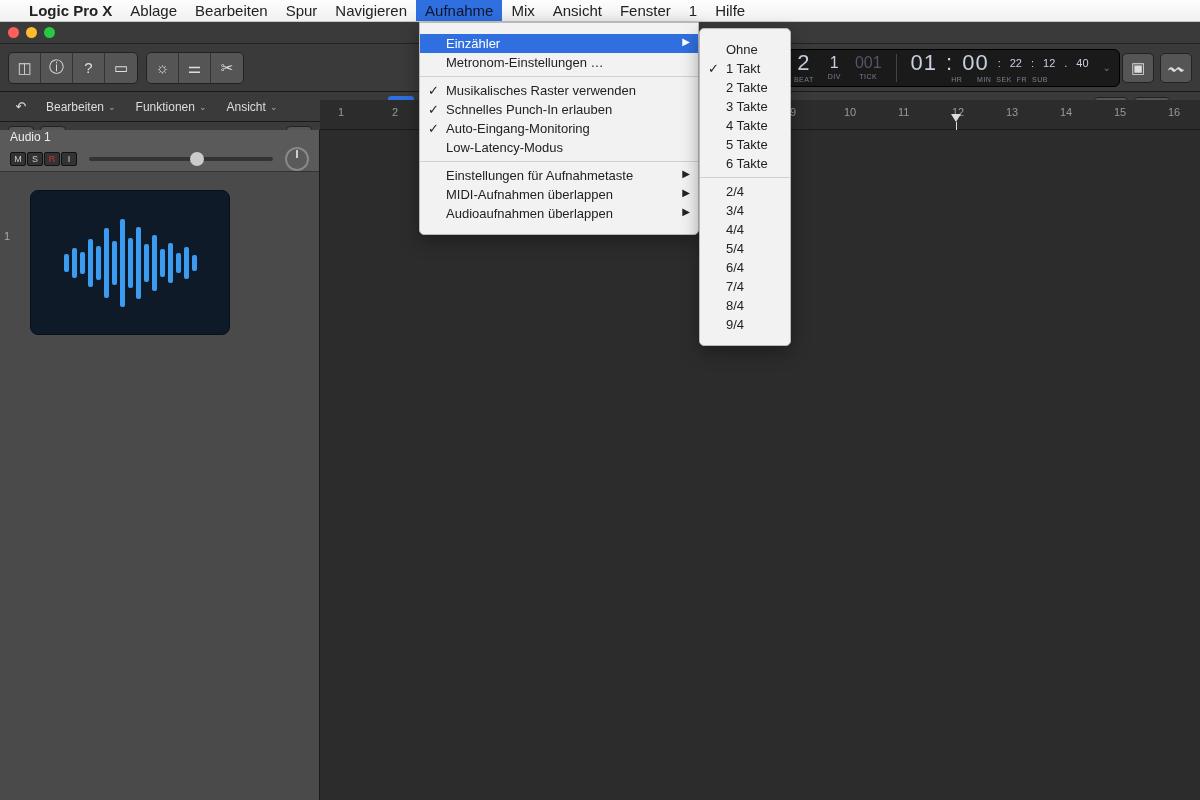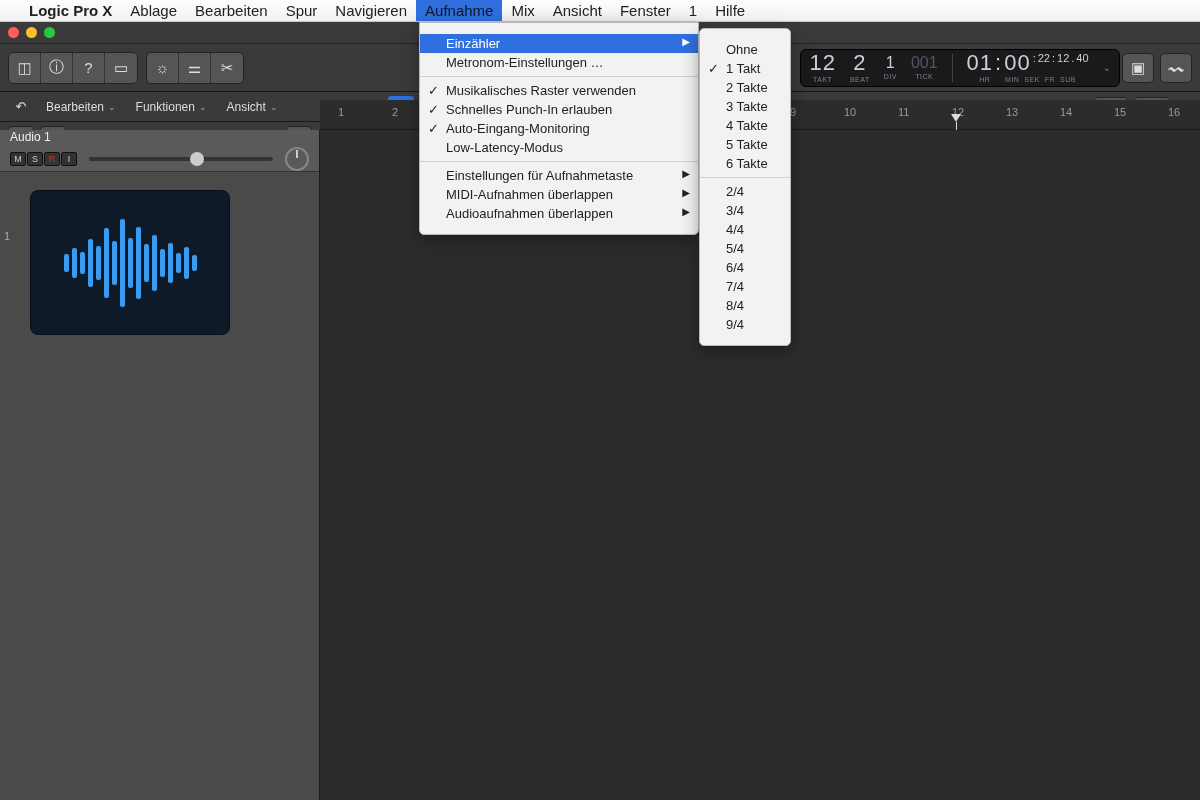--- a/index.html
+++ b/index.html
@@ -27,21 +27,21 @@
 .btngroup .btn, .btn { width: 32px; height: 30px; display: flex; align-items: center; justify-content: center; color: #ddd; font-size: 15px; border-right: 1px solid #333; cursor:default;}
 .btngroup .btn:last-child { border-right: none; }
 
 
 .lcd { position:absolute; right:80px; height: 38px; background: #1a1a1a; border: 1px solid #000; border-radius: 6px; display: flex; align-items: center; padding: 0 8px; gap: 14px; color: #c8d0e0; font-family: "Helvetica Neue", Arial; }
 .lcd .seg { display: flex; flex-direction: column; align-items: center; }
 .lcd .big { font-size: 22px; font-weight: 300; line-height:1; letter-spacing:1px;}
 .lcd .mid { font-size: 16px; font-weight: 300; line-height:1;}
 .lcd .tiny { font-size: 7px; color: #7a8090; letter-spacing: 0.5px; margin-top:2px;}
 .lcd .sep { width:1px; height:28px; background:#444;}
-.lcd .time { display:flex; align-items:flex-start; gap:2px; }
+.lcd .time { display:flex; align-items:center; gap:9px; }
 .lcd .time .sm{font-size:11px;}
 .rightbtns{position:absolute; right:8px; display:flex; gap:6px;}
 .rightbtns .btn{border:1px solid #222;border-radius:5px;background:#555;}
 
 
 .toolbar2 { height: 30px; background: #3a3a3a; border-bottom:1px solid #1a1a1a; display: flex; align-items: center; font-size: 12px; color: #ddd; }
 .toolbar2 .left { width: 320px; display: flex; align-items: center; gap: 4px; padding-left: 8px; }
 .toolbar2 .dd { padding: 3px 8px; display:flex; align-items:center; gap:4px;}
 .toolbar2 .dd .chev{font-size:9px;color:#aaa;}
 .toolbar2 .right { flex:1; display:flex; align-items:center; gap:4px; padding-left:8px;}

